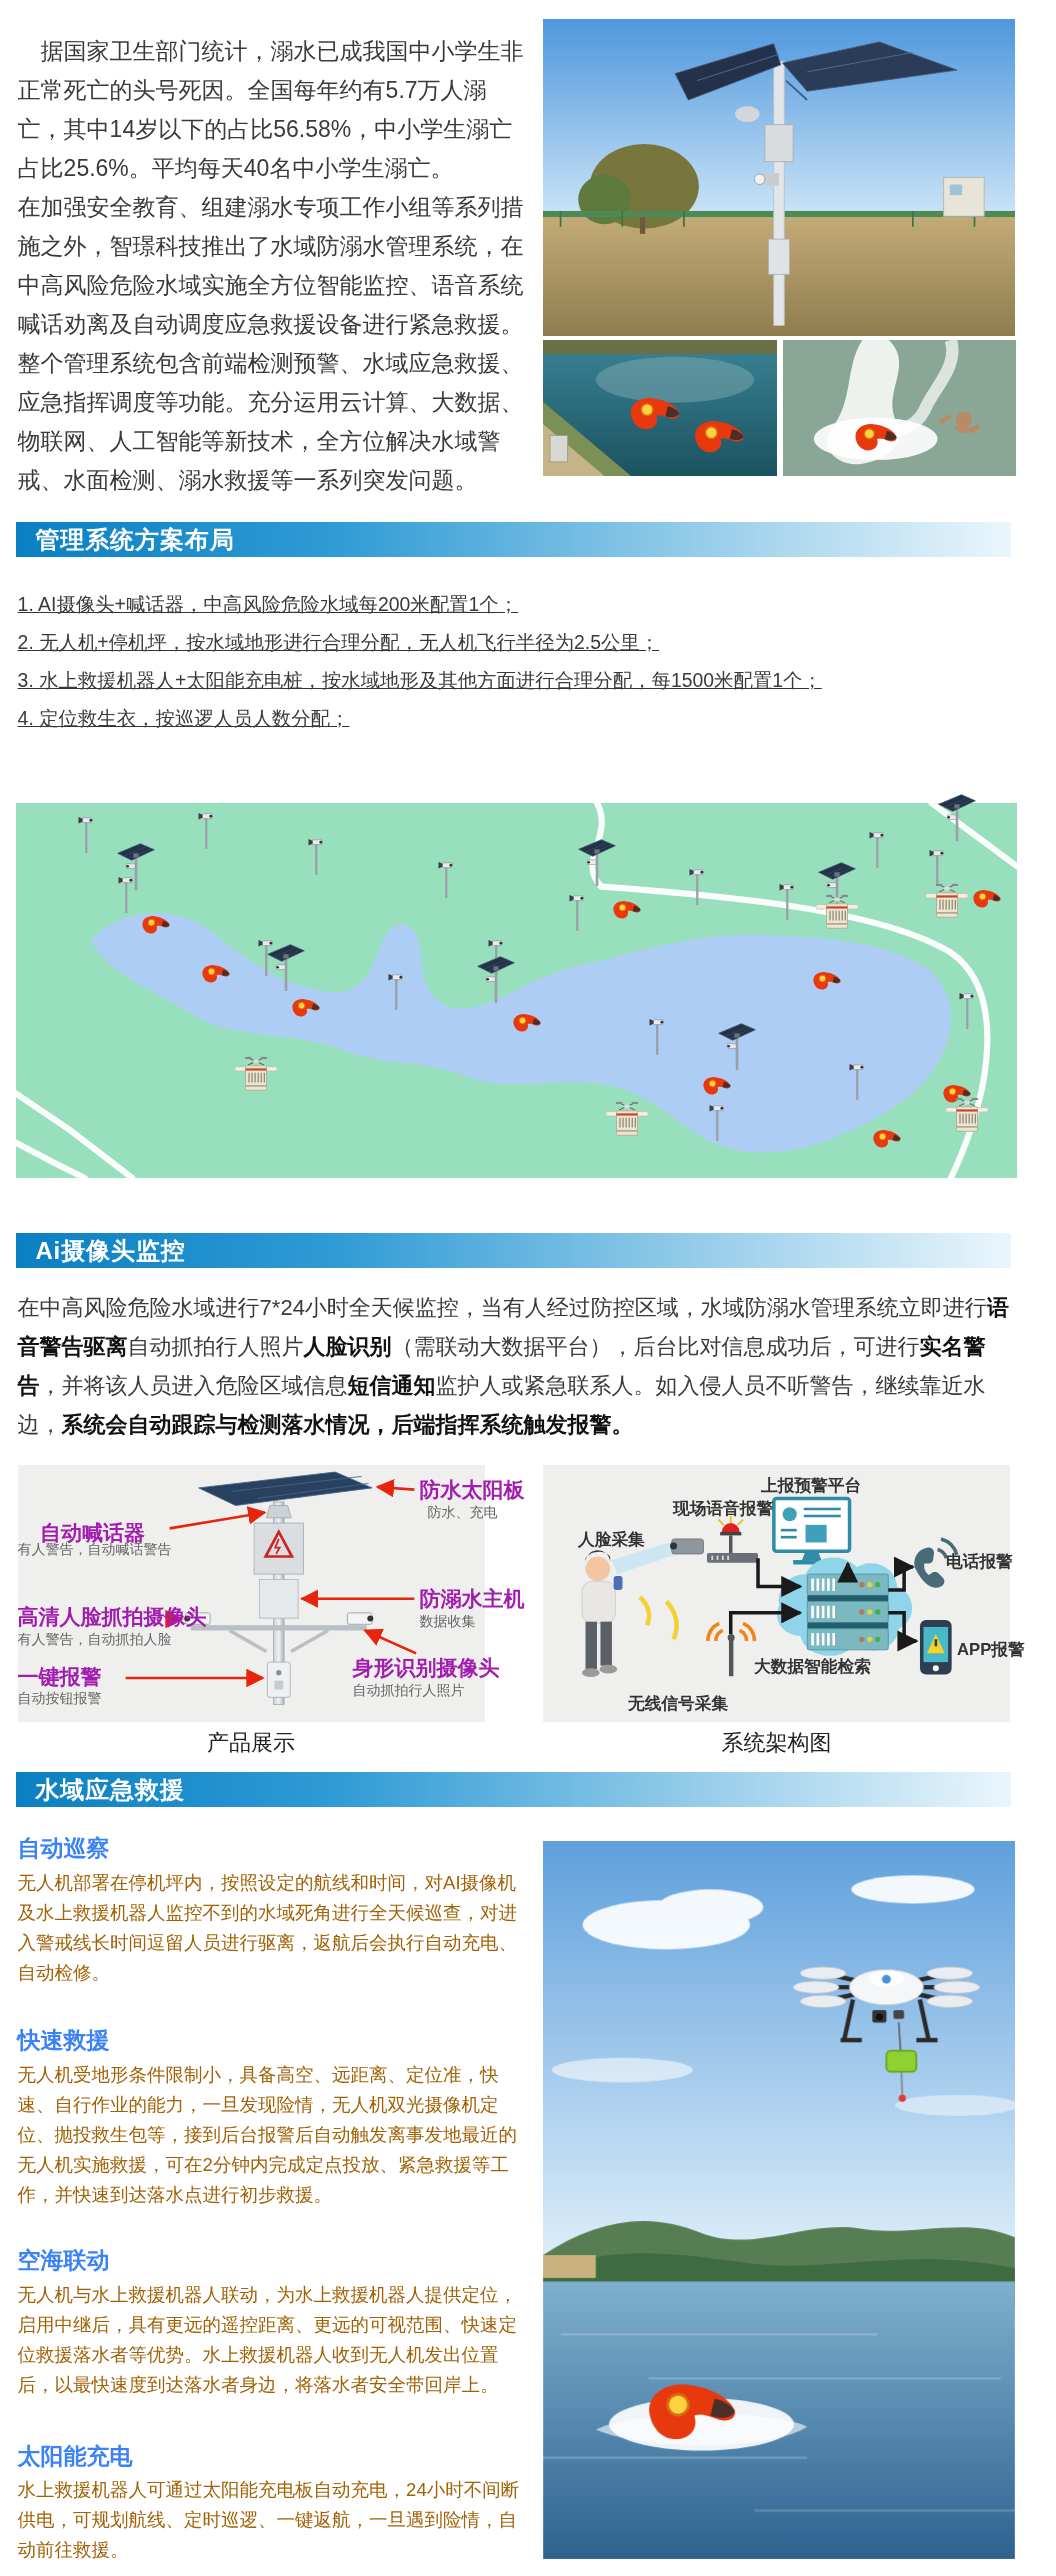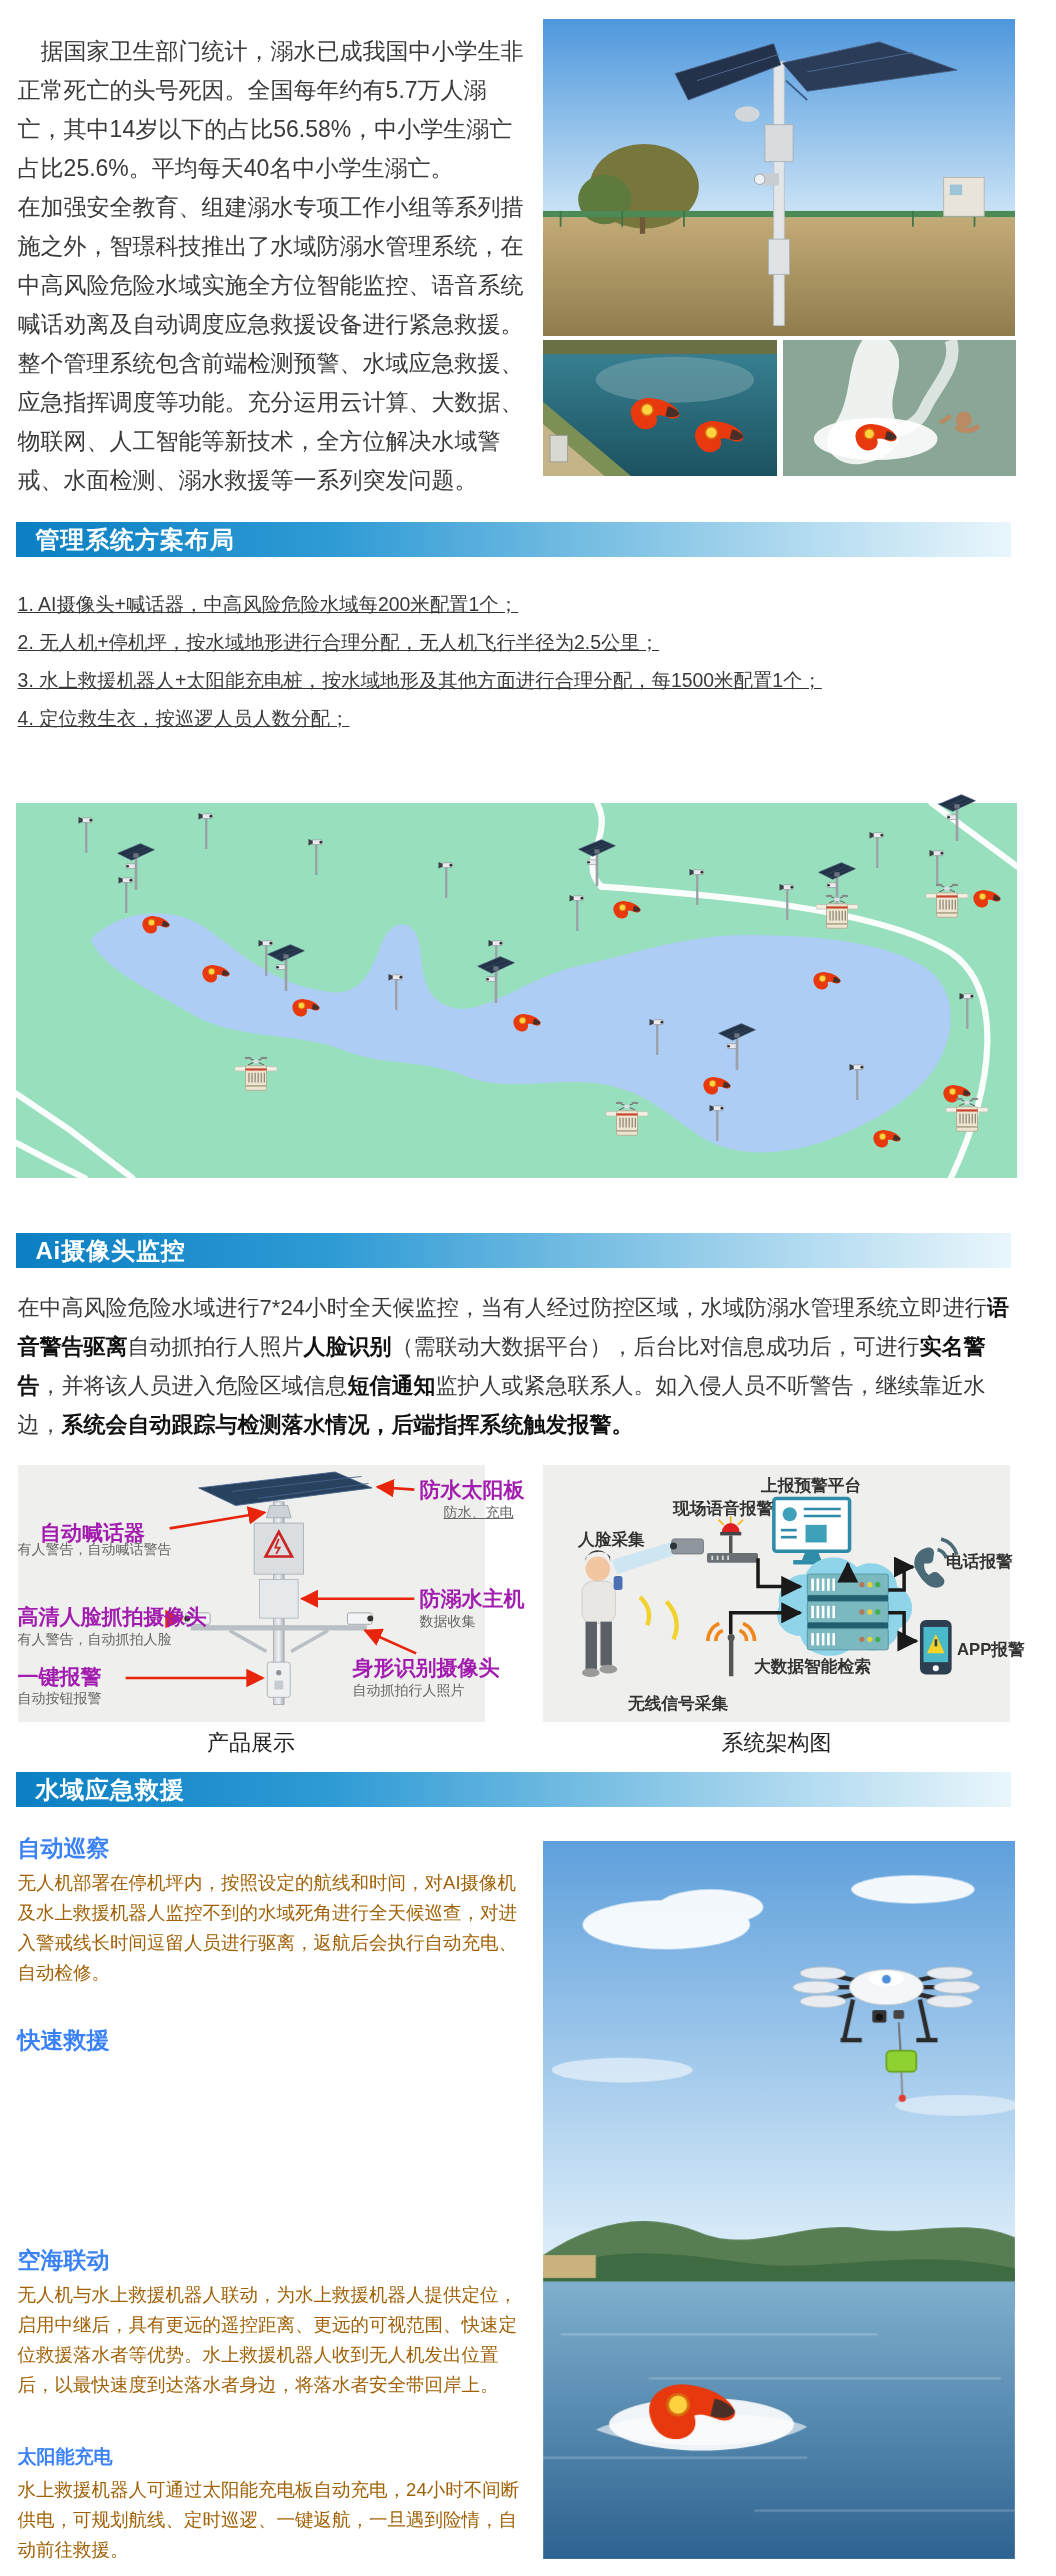--- a/index.html
+++ b/index.html
@@ -28,21 +28,21 @@
   .diagram{position:absolute;top:1465px;width:467px;height:257px;background:#efefed;}
   .diagram svg{position:absolute;left:0;top:0;width:100%;height:100%;}
   .d-left{left:17.6px;} .d-right{left:543px;}
   .dlabel{position:absolute;font-size:21px;font-weight:bold;color:#a21caf;line-height:21px;white-space:nowrap;}
   .dsub{position:absolute;font-size:14px;color:#666;line-height:17.6px;white-space:nowrap;}
   .alabel{position:absolute;font-size:16.7px;font-weight:bold;color:#333;white-space:nowrap;}
   .caption{position:absolute;top:1728px;width:467px;text-align:center;font-size:22px;color:#222;}
   
   .sub{position:absolute;left:17.6px;width:514px;}
   .sub h3{margin:0 0 7px 0;font-size:23px;line-height:26.4px;color:#3b82f6;font-weight:bold;}
-  .sub.compact h3{font-size:19px;line-height:23px;margin-bottom:7px;}
+  .sub.compact h3{font-size:23px;line-height:23px;margin-bottom:7px;}
   .sub p{margin:0;font-size:18.5px;line-height:30px;color:#a16207;}
   
   .photo{position:absolute;overflow:hidden;background:#dfe8ee;}
   .photo svg{display:block;width:100%;height:100%;}
 </style>
 </head>
 <body>
 
 <div class="page">
 
@@ -547,21 +547,21 @@
         <line x1="452" y1="214" x2="394" y2="188" marker-end="url(#arr)"></line>
       </g>
     </svg>
     <div class="dlabel" style="left:0;top:57px;width:150px;text-align:center;">自动喊话器</div>
     <div class="dsub" style="left:0;top:76px;width:185px;text-align:left;">有人警告，自动喊话警告</div>
     <div class="dlabel" style="left:0;top:141px;width:150px;text-align:left;">高清人脸抓拍摄像头</div>
     <div class="dsub" style="left:0;top:166px;width:185px;text-align:left;">有人警告，自动抓拍人脸</div>
     <div class="dlabel" style="left:0;top:201px;width:106px;text-align:left;">一键报警</div>
     <div class="dsub" style="left:0;top:225px;width:141px;text-align:left;">自动按钮报警</div>
     <div class="dlabel" style="left:402px;top:14px;">防水太阳板</div>
-    <div class="dsub" style="left:426px;top:39px;text-decoration:underline;">防水、充电</div>
+    <div class="dsub" style="left:410px;top:39px;">防水、充电</div>
     <div class="dlabel" style="left:402px;top:123px;">防溺水主机</div>
     <div class="dsub" style="left:402px;top:148px;">数据收集</div>
     <div class="dlabel" style="left:335px;top:192px;">身形识别摄像头</div>
     <div class="dsub" style="left:335px;top:217px;">自动抓拍行人照片</div>
   </div>
   <div class="caption" style="left:17.6px;">产品展示</div>
 
   <div class="diagram d-right">
     <svg viewBox="0 0 530 292">
       <defs>
@@ -698,20 +698,21 @@
     <span>水域应急救援</span>
   </div>
 
   <div id="rescue-sections">
       <div class="sub" style="top: 1835px;">
         <h3>自动巡察</h3>
         <p>无人机部署在停机坪内，按照设定的航线和时间，对AI摄像机及水上救援机器人监控不到的水域死角进行全天候巡查，对进入警戒线长时间逗留人员进行驱离，返航后会执行自动充电、自动检修。</p>
       </div>
       <div class="sub" style="top: 2027px;">
         <h3>快速救援</h3>
+        <p>无人机受地形条件限制小，具备高空、远距离、定位准，快速、自行作业的能力，一旦发现险情，无人机双光摄像机定位、抛投救生包等，接到后台报警后自动触发离事发地最近的无人机实施救援，可在2分钟内完成定点投放、紧急救援等工作，并快速到达落水点进行初步救援。</p>
       </div>
       <div class="sub" style="top: 2247px;">
         <h3>空海联动</h3>
         <p>无人机与水上救援机器人联动，为水上救援机器人提供定位，启用中继后，具有更远的遥控距离、更远的可视范围、快速定位救援落水者等优势。水上救援机器人收到无人机发出位置后，以最快速度到达落水者身边，将落水者安全带回岸上。</p>
       </div>
       <div class="sub compact" style="top: 2445px;">
         <h3>太阳能充电</h3>
         <p>水上救援机器人可通过太阳能充电板自动充电，24小时不间断供电，可规划航线、定时巡逻、一键返航，一旦遇到险情，自动前往救援。</p>
       </div>
     </div>

